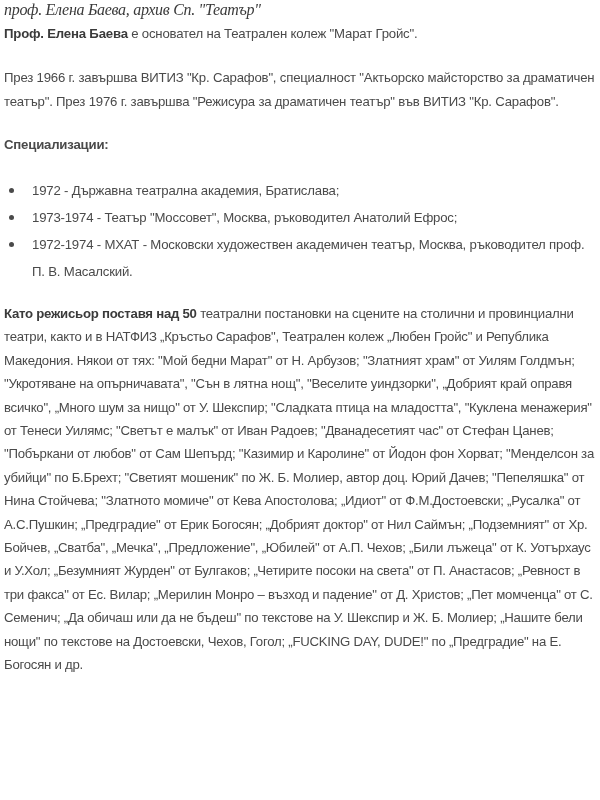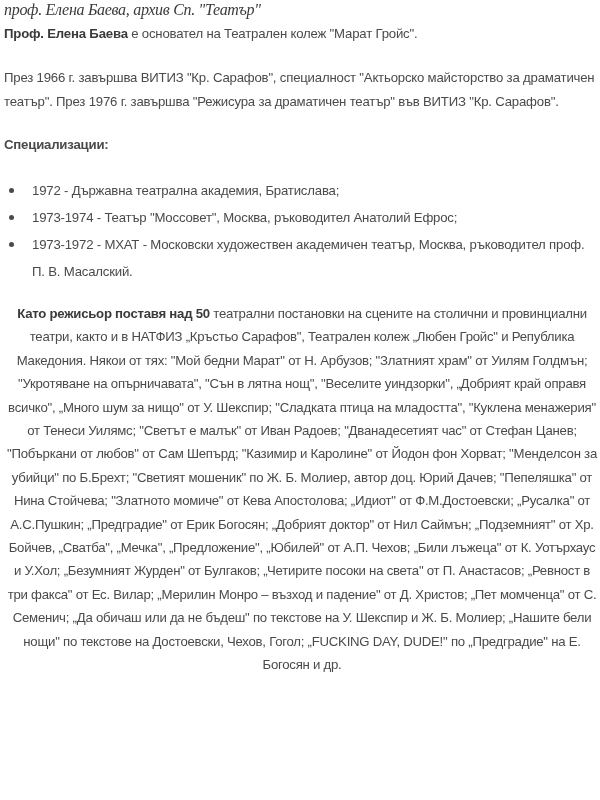--- a/index.html
+++ b/index.html
@@ -78,21 +78,20 @@
     ul.spec-list li .item-text {
       display: block;
       width: 560px;
     }
     .director {
       margin-top: 17px;
       font-size: 13.2px;
       line-height: 23.4px;
       width: 596px;
       letter-spacing: -0.25px;
-      text-align: center;
     }
   </style>
 </head>
 <body>
 
 <div class="page">
 
   <p class="caption">проф. Елена Баева, архив Сп. "Театър"</p>
 
   <p class="intro">
@@ -107,21 +106,21 @@
     <li>
       <span class="bullet"></span>
       <span class="item-text">1972 - Държавна театрална академия, Братислава;</span>
     </li>
     <li>
       <span class="bullet"></span>
       <span class="item-text">1973-1974 - Театър "Моссовет", Москва, ръководител Анатолий Ефрос;</span>
     </li>
     <li>
       <span class="bullet"></span>
-      <span class="item-text">1973-1972 - МХАТ - Московски художествен академичен театър, Москва, ръководител проф. П. В. Масалский.</span>
+      <span class="item-text">1972-1974 - МХАТ - Московски художествен академичен театър, Москва, ръководител проф. П. В. Масалский.</span>
     </li>
   </ul>
 
   <p class="director">
     <b>Като режисьор поставя над 50</b><span> театрални постановки на сцените на столични и провинциални театри, както и в НАТФИЗ „Кръстьо Сарафов", Театрален колеж „Любен Гройс" и Република Македония. Някои от тях: "Мой бедни Марат" от Н. Арбузов; "Златният храм" от Уилям Голдмън; "Укротяване на опърничавата", "Сън в лятна нощ", "Веселите уиндзорки", „Добрият край оправя всичко", „Много шум за нищо" от У. Шекспир; "Сладката птица на младостта", "Куклена менажерия" от Тенеси Уилямс; "Светът е малък" от Иван Радоев; "Дванадесетият час" от Стефан Цанев; "Побъркани от любов" от Сам Шепърд; "Казимир и Каролине" от Йодон фон Хорват; "Менделсон за убийци" по Б.Брехт; "Светият мошеник" по Ж. Б. Молиер, автор доц. Юрий Дачев; "Пепеляшка" от Нина Стойчева; "Златното момиче" от Кева Апостолова; „Идиот" от Ф.М.Достоевски; „Русалка" от А.С.Пушкин; „Предградие" от Ерик Богосян; „Добрият доктор" от Нил Саймън; „Подземният" от Хр. Бойчев, „Сватба", „Мечка", „Предложение", „Юбилей" от А.П. Чехов; „Били лъжеца" от К. Уотърхаус и У.Хол; „Безумният Журден" от Булгаков; „Четирите посоки на света" от П. Анастасов; „Ревност в три факса" от Ес. Вилар; „Мерилин Монро – възход и падение" от Д. Христов; „Пет момченца" от С. Семенич; „Да обичаш или да не бъдеш" по текстове на У. Шекспир и Ж. Б. Молиер; „Нашите бели нощи" по текстове на Достоевски, Чехов, Гогол; „FUCKING DAY, DUDE!" по „Предградие" на Е. Богосян и др.</span>
   </p>
 
 </div>
 
 </body></html>

